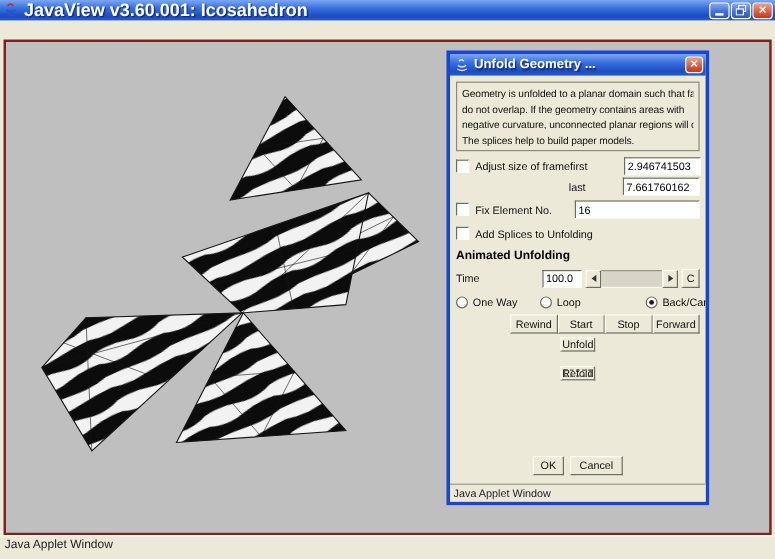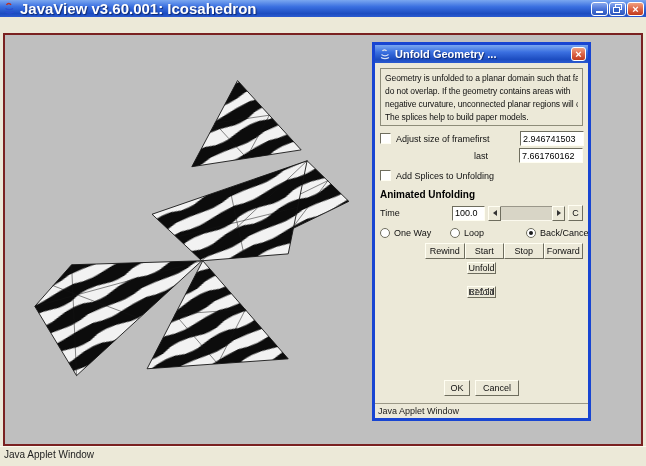--- a/index.html
+++ b/index.html
@@ -78,21 +78,21 @@
   .sb-btn { width:13px; flex:none; background:#ece9d8; border:1px solid;
     border-color:#fffef2 #6e6d5e #6e6d5e #fffef2; display:flex; align-items:center; justify-content:center; }
   .sb-track { flex:1; background:#d8d5c6; border-top:1px solid #9a978a; border-bottom:1px solid #fbf9ee; }
   .tri-left { width:0; height:0; border:3px solid transparent; border-right:4px solid #333; margin-left:-3px; }
   .tri-right{ width:0; height:0; border:3px solid transparent; border-left:4px solid #333; margin-right:-3px; }
   .c-btn { width:15px; height:15px; margin-left:3px; font-size:8px; }
 
   .radio-row { margin-top:7px; }
   .radio-opt { display:flex; align-items:center; }
   .radio-opt.o1 { width:70px; flex:none; }
-  .radio-opt.o2 { width:76px; flex:none; }
+  .radio-opt.o2 { width:88px; flex:none; }
   .radio { width:10px; height:10px; border-radius:50%; background:#fff; border:1px solid #6e6d5e;
     margin-right:4px; position:relative; flex:none; }
   .radio[data-checked="true"]::after { content:''; position:absolute; left:2px; top:2px;
     width:4px; height:4px; border-radius:50%; background:#1a1a1a; }
 
   .btn { font-family:"Liberation Sans", sans-serif; font-size:9px; color:#101010; background:#ece9d8;
     border:1px solid; border-color:#fffef2 #6e6d5e #6e6d5e #fffef2;
     display:flex; align-items:center; justify-content:center; height:16px; }
   .transport-row { margin-top:5px;padding-left:45px; }
   .transport-row .btn { flex:1; }
@@ -197,20 +197,27 @@
         <span class="lbl w-sublabel">first</span>
         <input class="tf w-val" value="2.946741503" style="">
       </div>
 
       <div class="row row-last">
         <div class="grow"></div>
         <span class="lbl w-sublabel">last</span>
         <input class="tf w-val" value="7.661760162" style="">
       </div>
 
+      <div class="row row-fix">
+        <div class="row grow">
+          <div class="cb" data-checked="false"></div>
+          <span class="lbl">Fix Element No.</span>
+        </div>
+        <input class="tf w-fix" value="16" style="">
+      </div>
 
       <div class="row row-splice">
         <div class="cb" data-checked="false"></div>
         <span class="lbl">Add Splices to Unfolding</span>
       </div>
 
       <div class="section-header">Animated Unfolding</div>
 
       <div class="row time-row">
         <span class="lbl time-label">Time</span>

